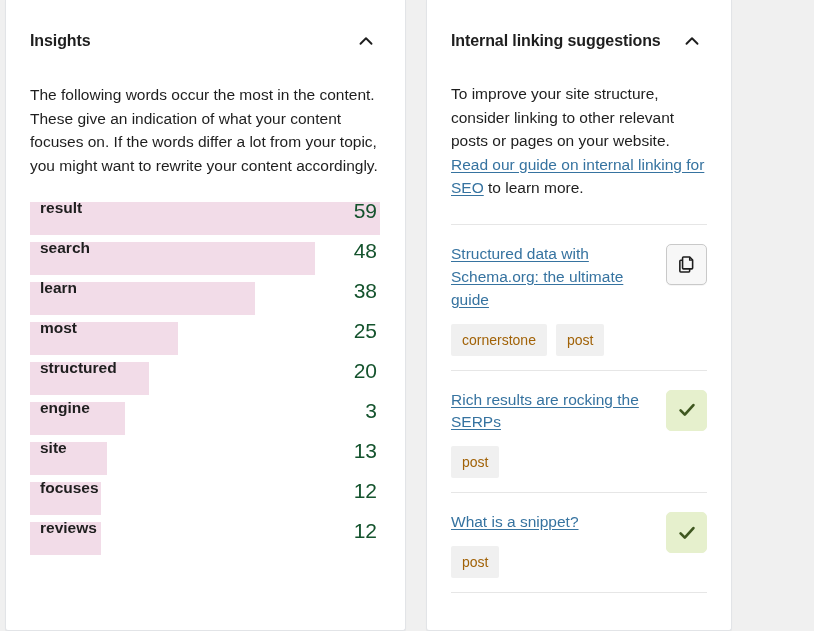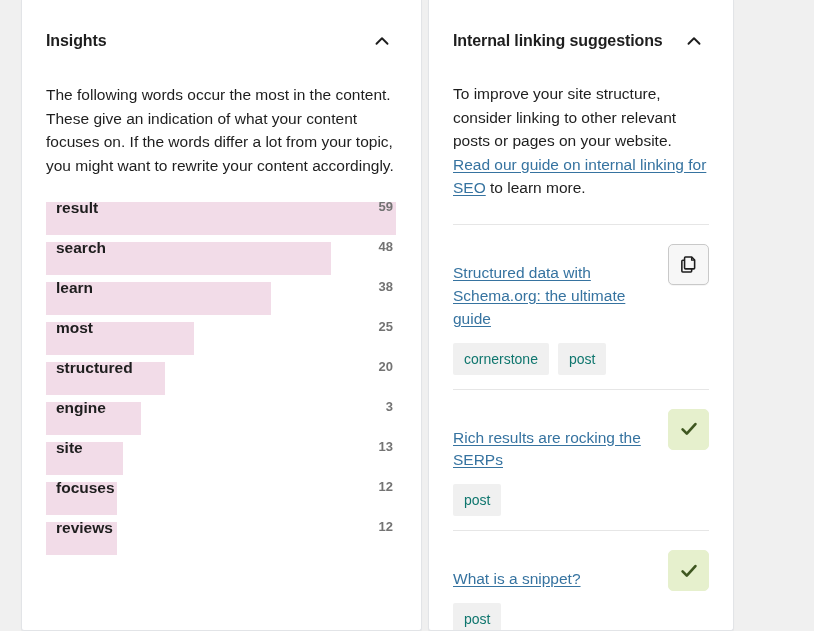--- a/index.html
+++ b/index.html
@@ -11,22 +11,22 @@
     background: #f0f0f0;
     font-family: "Liberation Sans", sans-serif;
     -webkit-font-smoothing: antialiased;
   }
 
   .screen {
     position: relative;
     width: 814px;
     height: 631px;
     display: flex;
-    gap: 6px;
-    padding: 0 21px;
+    gap: 20px;
+    padding: 0 5px;
     background: #f0f0f0;
   }
 
   
   .card {
     background: #ffffff;
     border: 1px solid #e2e4e7;
     border-top: none;
     border-radius: 0 0 3px 3px;
     box-shadow: 0 1px 1px rgba(0,0,0,0.04);
@@ -99,57 +99,56 @@
     font-size: 15.5px;
     font-weight: bold;
     color: #1e1e1e;
     padding-left: 10px;
     white-space: nowrap;
   }
   .word-count {
     position: relative;
     z-index: 2;
     margin-left: auto;
-    font-size: 13px;
-    color: #737373;
+    font-size: 21px;
+    color: #14532d;
     padding-right: 4px;
-    font-weight: bold;
   }
 
   
   .suggestions { margin-top: 24px; padding: 0 24px; }
 
   .divider {
     height: 1px;
     background: #e6e6e6;
     border: none;
   }
 
   .suggestion {
     display: flex;
     align-items: flex-start;
     padding: 18px 0 14px 0;
     gap: 10px;
   }
-  .suggestion-main { flex: 1 1 auto; min-width: 0; margin-top: 19px; }
+  .suggestion-main { flex: 1 1 auto; min-width: 0; }
 
   .suggestion-link {
     display: inline;
     font-size: 15.5px;
     line-height: 1.48;
     color: #3673a0;
     text-decoration: underline;
     text-underline-offset: 2px;
     cursor: pointer;
   }
 
   .tags { margin-top: 12px; display: flex; gap: 9px; flex-wrap: wrap; }
   .tag {
     background: #f0f0f0;
-    color: #0f766e;
+    color: #a16207;
     font-size: 14px;
     line-height: 1;
     padding: 9px 11px;
     border-radius: 2px;
     white-space: nowrap;
   }
 
   
   .action-btn {
     flex: 0 0 auto;

